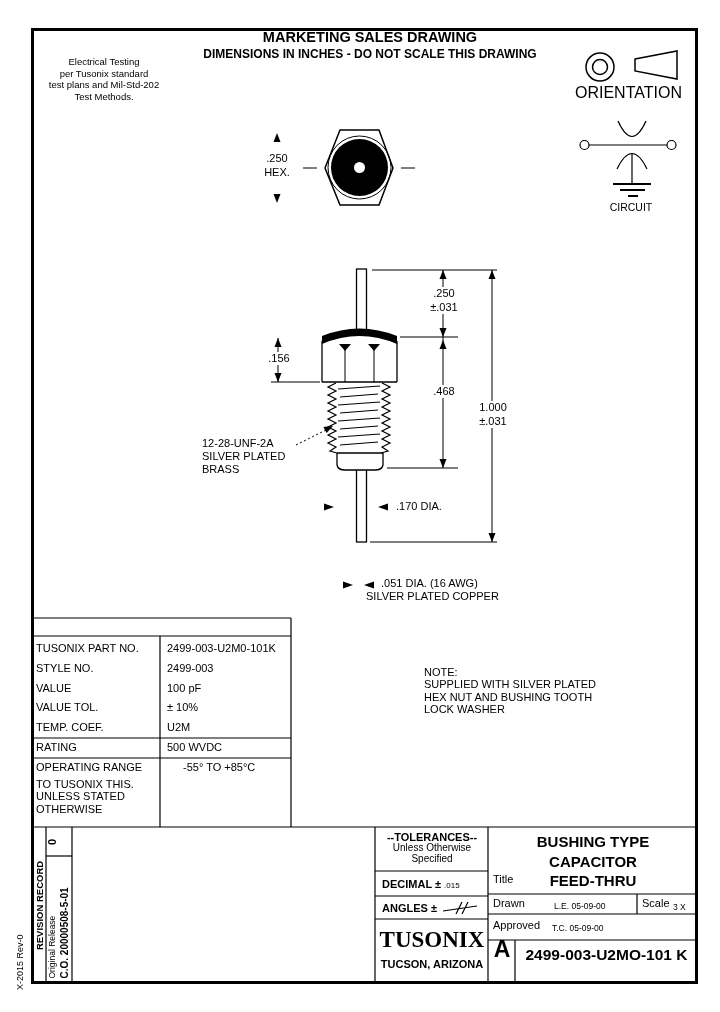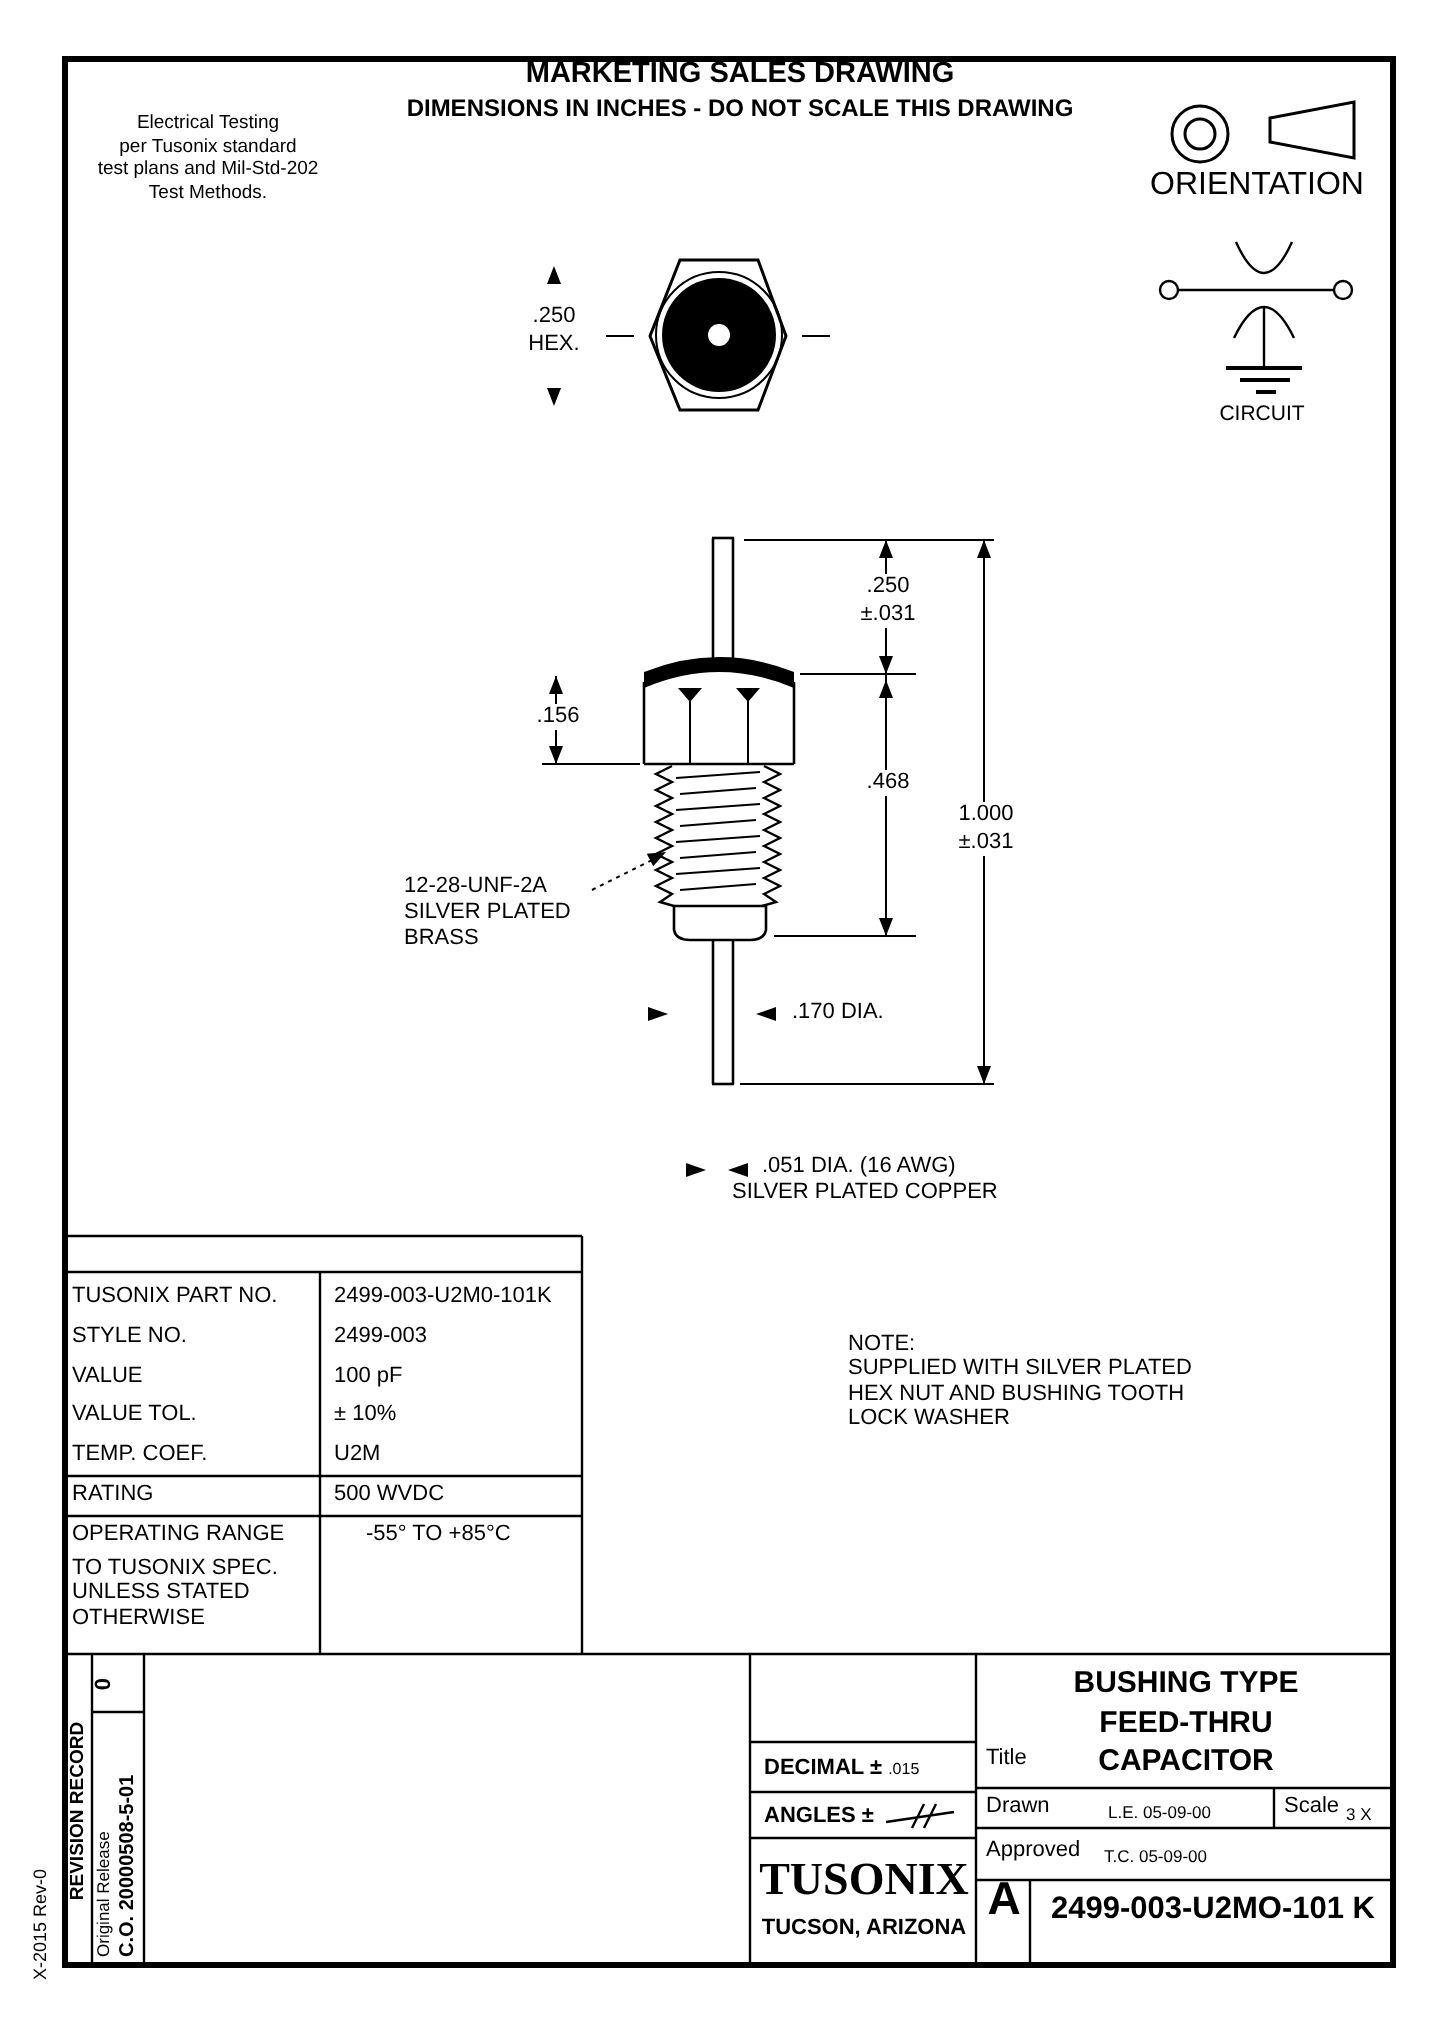--- a/index.html
+++ b/index.html
@@ -199,52 +199,57 @@
   <div class="t" style="left:36px;top:701px;">VALUE TOL.</div>
   <div class="t" style="left:167px;top:701px;">± 10%</div>
   <div class="t" style="left:36px;top:721px;">TEMP. COEF.</div>
   <div class="t" style="left:167px;top:721px;">U2M</div>
   <div class="t" style="left:36px;top:741px;">RATING</div>
   <div class="t" style="left:167px;top:741px;">500 WVDC</div>
   <div class="t" style="left:36px;top:761px;">OPERATING RANGE</div>
   <div class="t" style="left:183px;top:761px;">-55° TO +85°C</div>
 
   <div class="t" style="left:36px;top:778px;line-height:12.3px;">
-    <div>TO TUSONIX SPEC.</div>
+    <div>TO TUSONIX THIS.</div>
     <div>UNLESS STATED</div>
     <div>OTHERWISE</div>
   </div>
 
   <div class="t b c rot" style="left:-36.5px;top:899px;width:150px;height:13px;font-size:9.5px;">REVISION RECORD</div>
   <div class="t b c rot" style="left:45px;top:835px;width:16px;height:14px;font-size:11px;">0</div>
   <div class="t rot" style="left:-4px;top:903.5px;width:124px;height:25px;line-height:12.5px;">
     <div style="font-size:8.5px;">Original Release</div>
     <div style="font-size:10px;font-weight:bold;">C.O.  20000508-5-01</div>
   </div>
 
   <div class="t rot" style="left:-30px;top:934px;width:100px;height:12px;font-size:9px;">X-2015 Rev-0</div>
 
+  <div class="t c" style="left:376px;top:831px;width:112px;">
+    <div class="b" style="font-size:11px;line-height:12px;">--TOLERANCES--</div>
+    <div style="font-size:10px;line-height:10.5px;">Unless Otherwise</div>
+    <div style="font-size:10px;line-height:10.5px;">Specified</div>
+  </div>
   <div class="t" style="left:382px;top:878px;">
     <span class="b">DECIMAL ±</span>
     <span style="font-size:8px;">.015</span>
   </div>
   <div class="t" style="left:382px;top:901px;display:flex;align-items:center;">
     <span class="b">ANGLES ±</span>
     <svg width="38" height="14" viewBox="0 0 38 14" style="margin-left:5px;">
       <path d="M1,10 L35,5 M14,13 L20,1 M20,13 L26,1" stroke="#000" stroke-width="1.2" fill="none"></path>
     </svg>
   </div>
   <div class="t c logo" style="left:376px;top:927px;width:112px;font-size:23px;line-height:26px;">TUSONIX</div>
   <div class="t b c" style="left:376px;top:958px;width:112px;font-size:11px;">TUCSON, ARIZONA</div>
 
   <div class="t" style="left:493px;top:829px;margin-top:44px;">Title</div>
   <div class="t b c" style="left:488px;top:832px;width:210px;font-size:15px;line-height:19.5px;">
     <div>BUSHING TYPE</div>
+    <div>CAPACITOR</div>
     <div>FEED-THRU</div>
-    <div>CAPACITOR</div>
   </div>
   <div class="t" style="left:493px;top:897px;">Drawn</div>
   <div class="t sm" style="left:554px;top:900px;">L.E. 05-09-00</div>
   <div class="t" style="left:642px;top:897px;">Scale</div>
   <div class="t sm" style="left:673px;top:901px;">3 X</div>
   <div class="t" style="left:493px;top:919px;">Approved</div>
   <div class="t sm" style="left:552px;top:922px;">T.C. 05-09-00</div>
   <div class="t b c" style="left:489px;top:943px;width:26px;font-size:23px;">A</div>
   <div class="t b c" style="left:515px;top:948px;width:183px;font-size:15.5px;">2499-003-U2MO-101 K</div>
 

